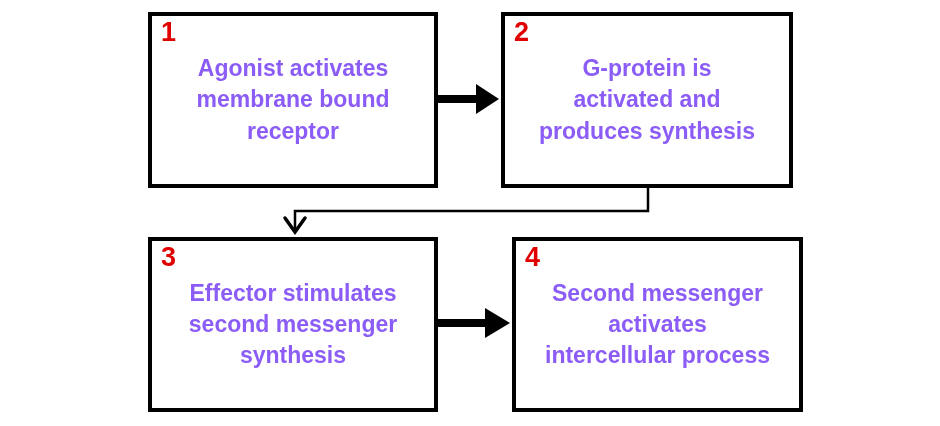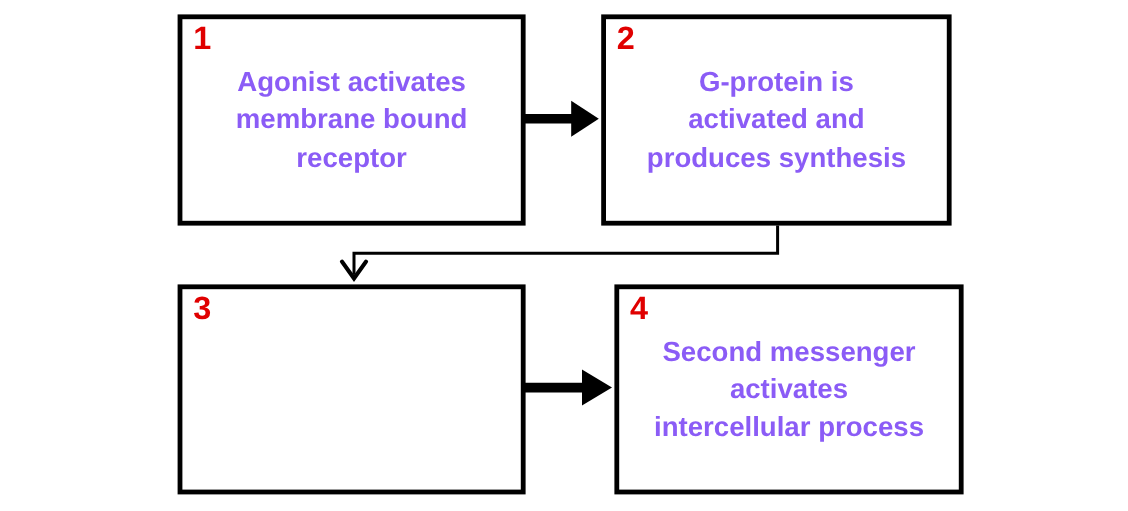--- a/index.html
+++ b/index.html
@@ -69,20 +69,23 @@
 
   <div class="flow-box box-2">
     <span class="step-number">2</span>
     <div class="step-text">G-protein is
 activated and
 produces synthesis</div>
   </div>
 
   <div class="flow-box box-3">
     <span class="step-number">3</span>
+    <div class="step-text">Effector stimulates
+second messenger
+synthesis</div>
   </div>
 
   <div class="flow-box box-4">
     <span class="step-number">4</span>
     <div class="step-text">Second messenger
 activates
 intercellular process</div>
   </div>
 
   <svg class="arrow-layer" viewBox="0 0 940 426" xmlns="http://www.w3.org/2000/svg">

